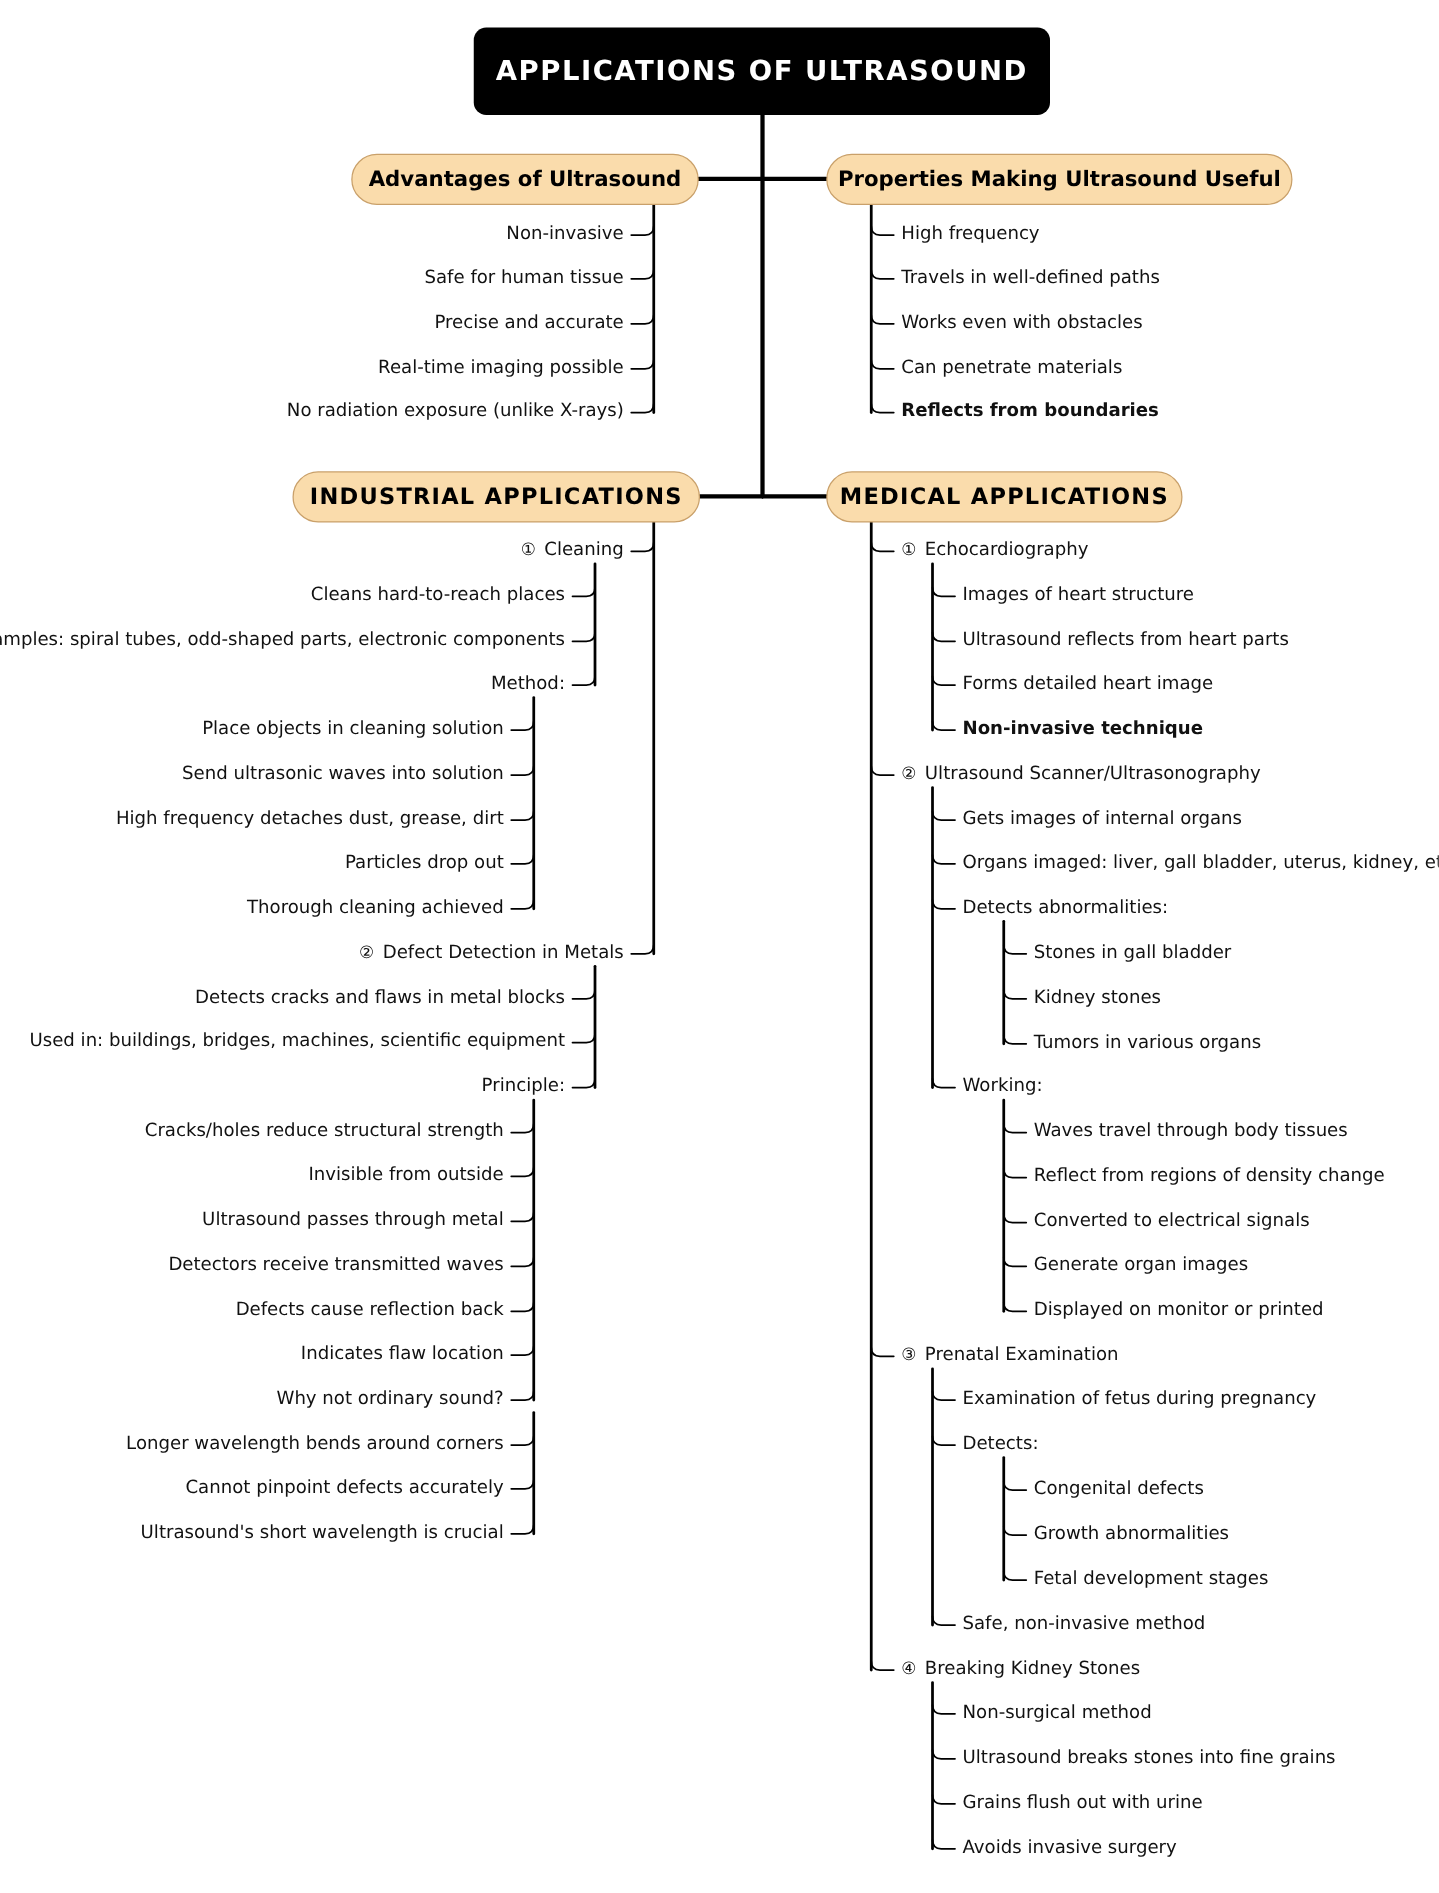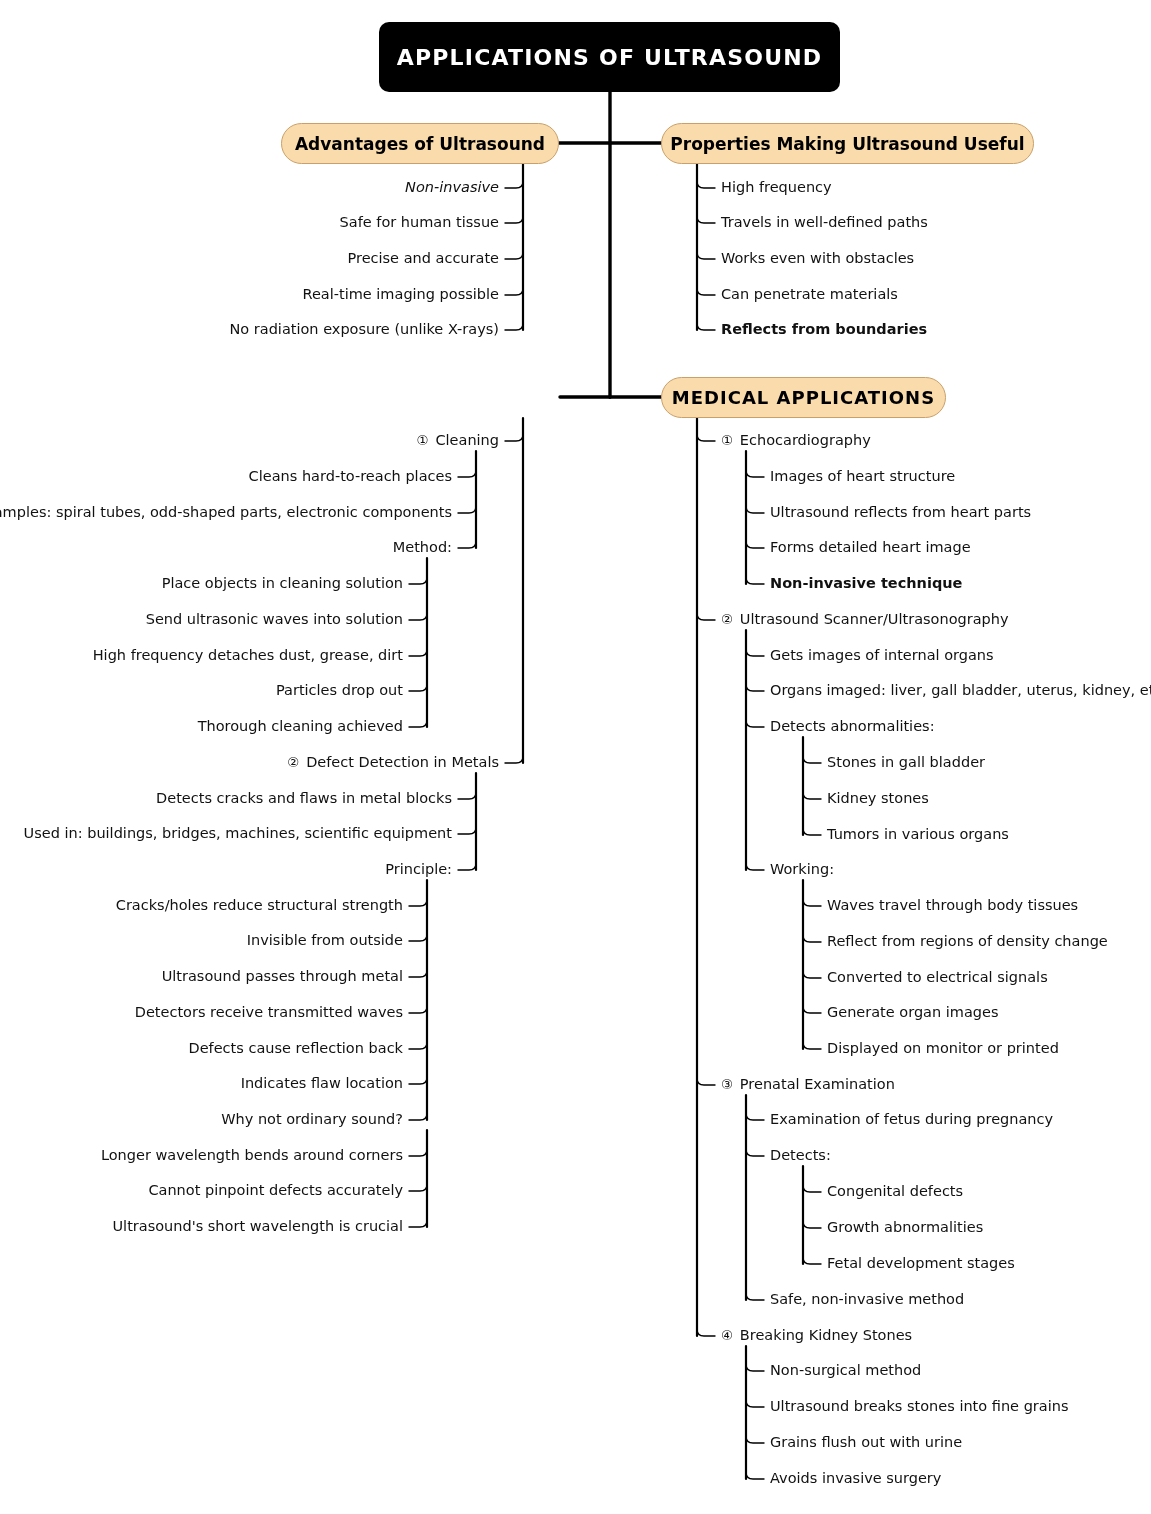--- a/index.html
+++ b/index.html
@@ -143,26 +143,29 @@
   <div class="root-node" id="root-node" style="left: 379px; top: 22px; width: 461px; height: 70px;">
     <span class="root-label">APPLICATIONS OF ULTRASOUND</span>
   </div>
 
   <div class="pill" id="pill-advantages" style="left: 281px; top: 123px; width: 278px; height: 41px;">
     <span class="pill-label">Advantages of Ultrasound</span>
   </div>
   <div class="pill" id="pill-properties" style="left: 661px; top: 123px; width: 373px; height: 41px;">
     <span class="pill-label">Properties Making Ultrasound Useful</span>
   </div>
+  <div class="pill caps" id="pill-industrial" style="left: 234px; top: 377px; width: 326px; height: 41px;">
+    <span class="pill-label">INDUSTRIAL APPLICATIONS</span>
+  </div>
   <div class="pill caps" id="pill-medical" style="left: 661px; top: 377px; width: 285px; height: 41px;">
     <span class="pill-label">MEDICAL APPLICATIONS</span>
   </div>
 
   <div id="leaf-layer">
-      <div class="leaf left" style="left: 499px; top: 180px; font-style: italic;"><span>Non-invasive</span></div>
+      <div class="leaf left" style="left: 499px; top: 180px;"><span>Non-invasive</span></div>
       <div class="leaf left" style="left: 499px; top: 215px;"><span>Safe for human tissue</span></div>
       <div class="leaf left" style="left: 499px; top: 251px;"><span>Precise and accurate</span></div>
       <div class="leaf left" style="left: 499px; top: 287px;"><span>Real-time imaging possible</span></div>
       <div class="leaf left" style="left: 499px; top: 322px;"><span>No radiation exposure (unlike X-rays)</span></div>
       <div class="leaf right" style="left: 721px; top: 180px;"><span>High frequency</span></div>
       <div class="leaf right" style="left: 721px; top: 215px;"><span>Travels in well-defined paths</span></div>
       <div class="leaf right" style="left: 721px; top: 251px;"><span>Works even with obstacles</span></div>
       <div class="leaf right" style="left: 721px; top: 287px;"><span>Can penetrate materials</span></div>
       <div class="leaf right" style="left: 721px; top: 322px; font-weight: bold;"><span>Reflects from boundaries</span></div>
       <div class="leaf left" style="left: 499px; top: 433px;"><span class="num">① </span><span>Cleaning</span></div>

